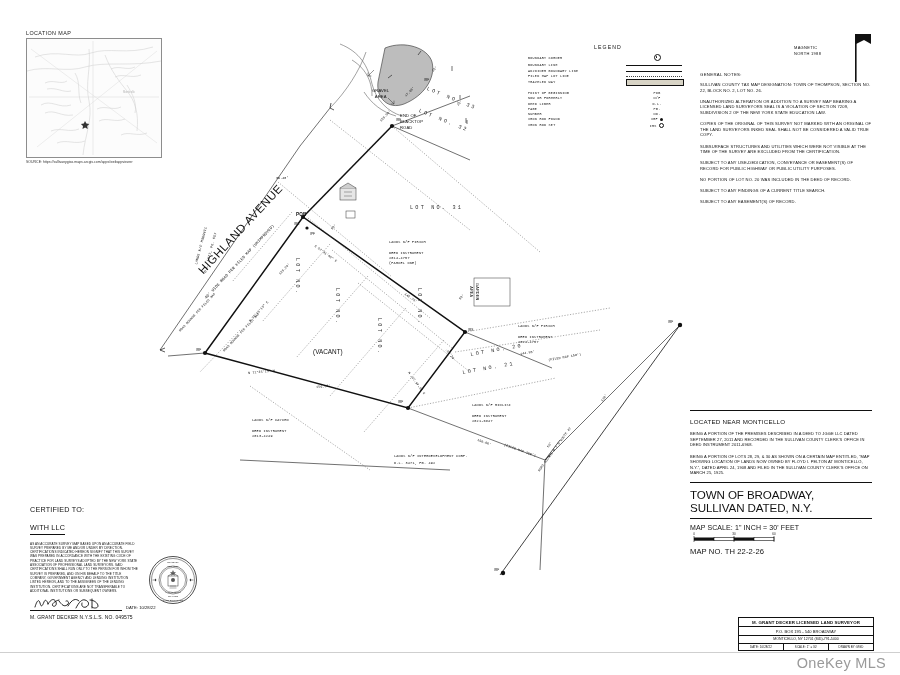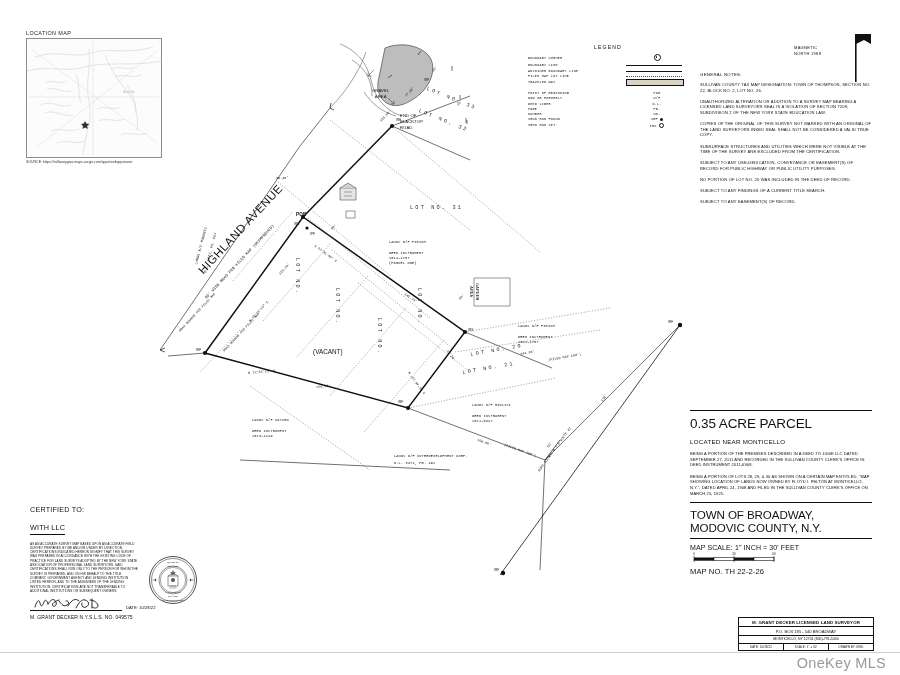--- a/index.html
+++ b/index.html
@@ -426,27 +426,26 @@
     <p>COPIES OF THE ORIGINAL OF THIS SURVEY NOT MARKED WITH AN ORIGINAL OF THE LAND SURVEYORS INKED SEAL SHALL NOT BE CONSIDERED A VALID TRUE COPY.</p>
     <p>SUBSURFACE STRUCTURES AND UTILITIES WHICH WERE NOT VISIBLE AT THE TIME OF THE SURVEY ARE EXCLUDED FROM THE CERTIFICATION.</p>
     <p>SUBJECT TO ANY USE-DEDICATION, CONVEYANCE OR EASEMENT(S) OF RECORD FOR PUBLIC HIGHWAY OR PUBLIC UTILITY PURPOSES.</p>
     <p>NO PORTION OF LOT NO. 20 WAS INCLUDED IN THE DEED OF RECORD.</p>
     <p>SUBJECT TO ANY FINDINGS OF A CURRENT TITLE SEARCH.</p>
     <p>SUBJECT TO ANY EASEMENT(S) OF RECORD.</p>
   </div>
 
   <div id="title-block" class="abs">
     <div class="rule"></div>
-    <div class="t-main">0.35 ACRE PARCEL</div>
     <div class="t-loc">LOCATED NEAR MONTICELLO</div>
     <div class="t-desc">BEING A PORTION OF THE PREMISES DESCRIBED IN A DEED TO JGGE LLC DATED SEPTEMBER 27, 2011 AND RECORDED IN THE SULLIVAN COUNTY CLERK'S OFFICE IN DEED INSTRUMENT 2011-6968.</div>
     <div class="t-desc">BEING A PORTION OF LOTS 28, 29, &amp; 30 AS SHOWN ON A CERTAIN MAP ENTITLED, "MAP SHOWING LOCATION OF LANDS NOW OWNED BY FLOYD I. PELTON AT MONTICELLO, N.Y.", DATED APRIL 24, 1908 AND FILED IN THE SULLIVAN COUNTY CLERK'S OFFICE ON MARCH 25, 1925.</div>
     <div class="rule"></div>
     <div class="t-town">TOWN OF BROADWAY,</div>
-    <div class="t-town">MODOVIC COUNTY, N.Y.</div>
+    <div class="t-town">SULLIVAN DATED, N.Y.</div>
     <div class="rule"></div>
     <div class="t-scale">MAP SCALE:  1" INCH = 30' FEET</div>
     <div class="scalebar">
       <div class="sb-ticks">
         <span class="sb-t" style="left:2px;">0</span>
         <span class="sb-t" style="left:42px;">30</span>
         <span class="sb-t" style="left:82px;">60</span>
       </div>
       <svg width="86" height="9" viewBox="0 0 86 9" style="position:absolute;left:0;top:4px;">
         <rect x="2" y="1.5" width="20" height="3.2" fill="#111"></rect>

